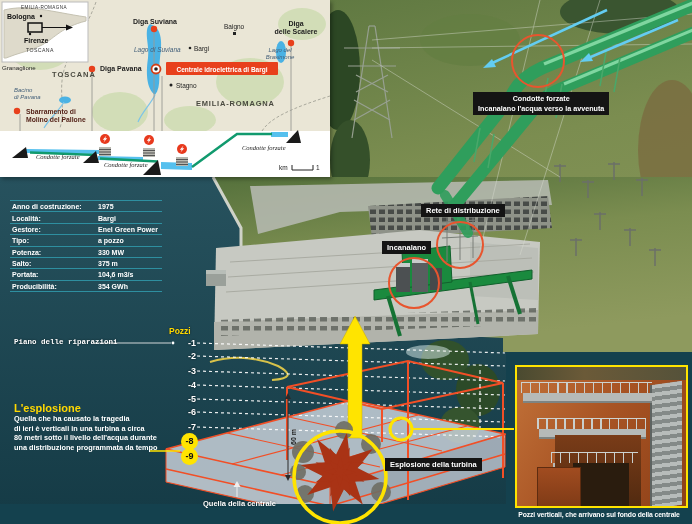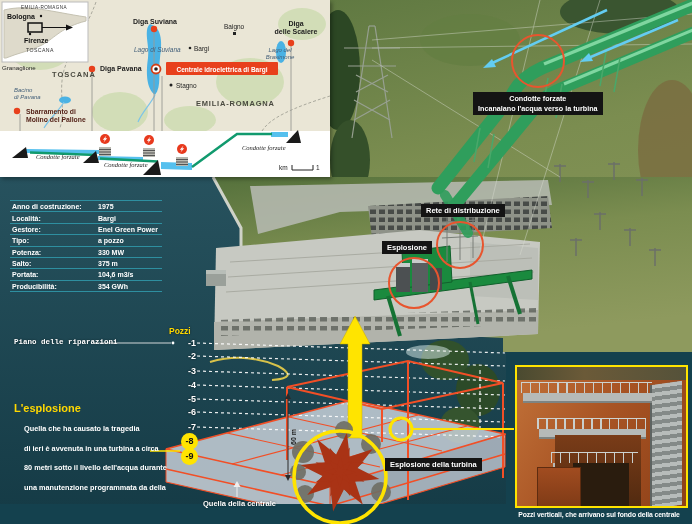--- a/index.html
+++ b/index.html
@@ -25,21 +25,21 @@
   .wtext{position:absolute;color:#fff;font:bold 7.5px "Liberation Sans",sans-serif;
          z-index:30;text-shadow:0 0 2px rgba(0,0,0,.6);white-space:nowrap;}
   .ytext{color:#ffd800;}
   .lvl{position:absolute;left:174px;width:22px;text-align:right;color:#fff;
        font:bold 9px "Liberation Sans",sans-serif;z-index:30;text-shadow:0 0 2px rgba(0,0,0,.7);}
   .badge{position:absolute;left:181px;width:17px;height:17px;border-radius:50%;
          background:#ffe400;color:#111;font:bold 9px "Liberation Sans",sans-serif;
          line-height:17px;text-align:center;z-index:31;}
   #expl-block{position:absolute;left:14px;top:402px;z-index:30;width:190px;}
   #expl-title{color:#ffd800;font:bold 11px "Liberation Sans",sans-serif;}
-  #expl-block p{margin:10px;color:#fff;font:bold 7.3px "Liberation Sans",sans-serif;line-height:9.6px;}
+  #expl-block p{margin:0;color:#fff;font:bold 7.3px "Liberation Sans",sans-serif;line-height:9.6px;}
   
   .panel{position:absolute;background:#14414e;z-index:8;}
   
   #inset{position:absolute;left:515px;top:365px;width:173px;height:143px;z-index:40;
          border:2px solid #ffe400;box-sizing:border-box;overflow:hidden;background:#a85a28;}
   #inset .terr{position:absolute;left:0;top:0;right:0;height:13px;
                background:linear-gradient(90deg,#4a4a30,#6b5a38 40%,#55523a);}
   #inset .wall{position:absolute;left:0;top:13px;right:0;bottom:0;
                background:linear-gradient(120deg,#c07038,#a85424 45%,#8d4018);}
   #inset .beam{position:absolute;height:8px;background:#b6bab8;border-bottom:2px solid #7e8482;}
@@ -452,46 +452,46 @@
         <span class="tvalue">104,6 m3/s</span>
       </div>
     <div class="trow">
         <span class="tlabel">Producibilità:</span>
         <span class="tvalue">354 GWh</span>
       </div>
   </div>
 
   <div class="tag tag2" style="left:473px;top:92px;">
     <div>Condotte forzate</div>
-    <div>Incanalano l'acqua verso la turbina</div>
+    <div>Incanalano l'acqua verso la avvenuta</div>
   </div>
   <div class="tag" style="left:421px;top:204px;">Rete di distribuzione</div>
-  <div class="tag" style="left:382px;top:241px;">Esplosione</div>
+  <div class="tag" style="left:382px;top:241px;">Incanalano</div>
   <div class="tag" style="left:385px;top:458px;">Esplosione della turbina</div>
 
   <div class="wtext" style="left:14px;top:338px;font-family:Liberation Mono, monospace;">Piano delle riparazioni</div>
   <div class="wtext" style="left:203px;top:499px;">Quella della centrale</div>
   <div class="wtext ytext" style="left:169px;top:326px;font-size:8.5px;">Pozzi</div>
 
   <span class="lvl" style="top:338px;">-1</span>
   <span class="lvl" style="top:351px;">-2</span>
   <span class="lvl" style="top:366px;">-3</span>
   <span class="lvl" style="top:380px;">-4</span>
   <span class="lvl" style="top:394px;">-5</span>
   <span class="lvl" style="top:407px;">-6</span>
   <span class="lvl" style="top:422px;">-7</span>
   <div class="badge" style="top:433px;">-8</div>
   <div class="badge" style="top:448px;">-9</div>
 
   <div id="expl-block">
     <div id="expl-title">L'esplosione</div>
     <p>Quella che ha causato la tragedia</p>
-    <p>di ieri è avvenuta in una turbina a circa</p>
+    <p>di ieri è verticali in una turbina a circa</p>
     <p>80 metri sotto il livello dell'acqua durante</p>
-    <p>una manutenzione programmata da della</p>
+    <p>una distribuzione programmata da tempo</p>
   </div>
 
   <div id="inset">
     <div class="terr"></div>
     <div class="wall"></div>
     <div class="stairs"></div>
     <div class="beam" style="left:6px;right:34px;top:26px;"></div>
     <div class="beam" style="left:22px;right:40px;top:62px;"></div>
     <div class="beam" style="left:36px;right:48px;top:96px;"></div>
     <div class="dark1"></div>

